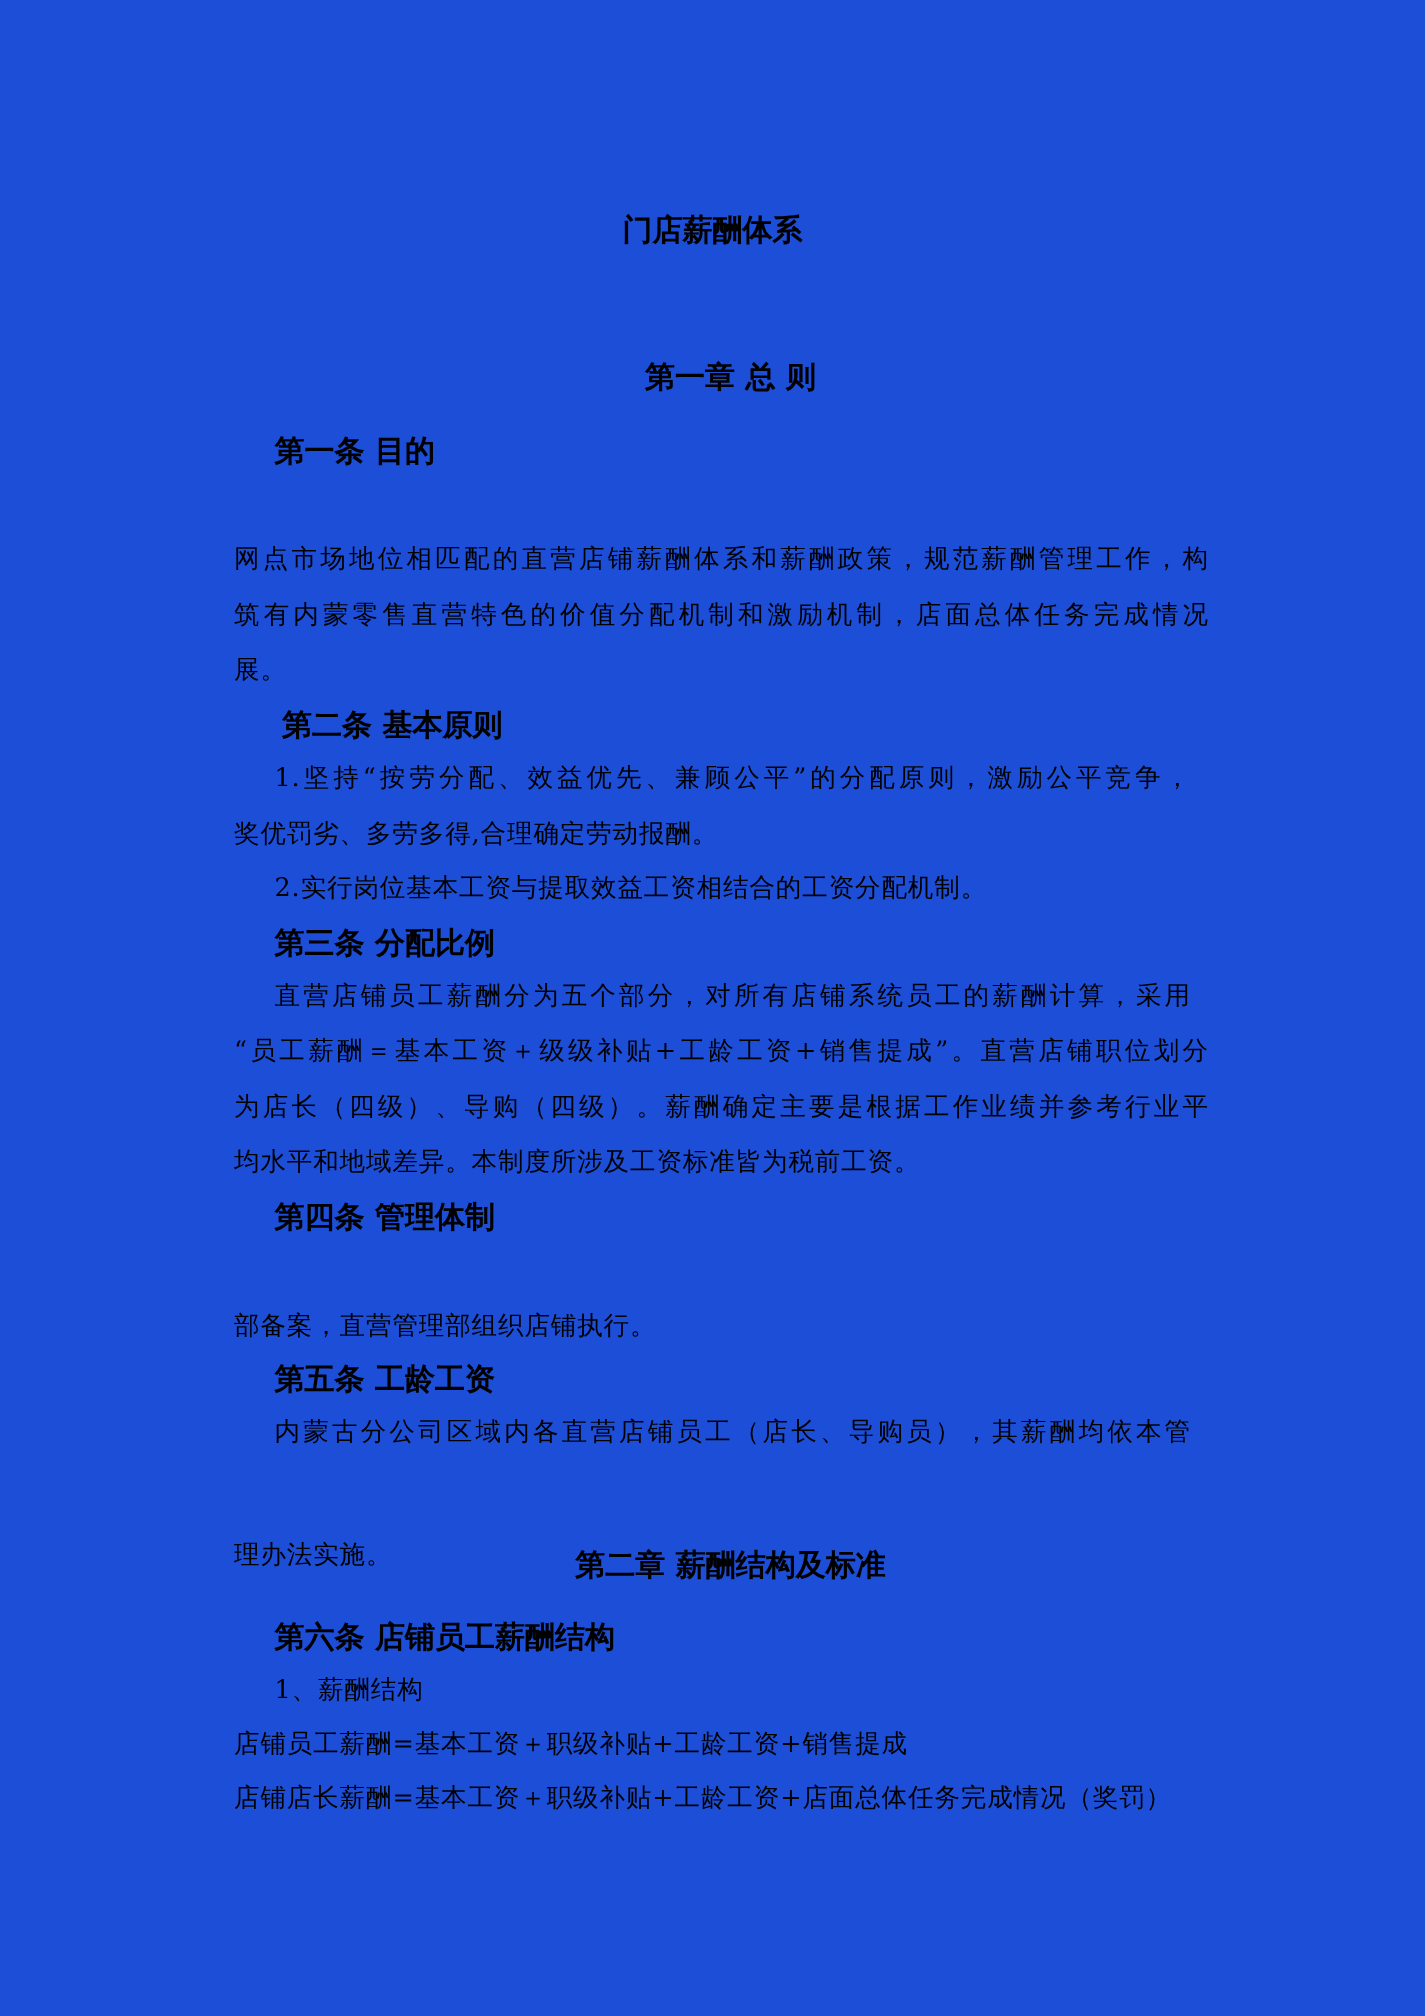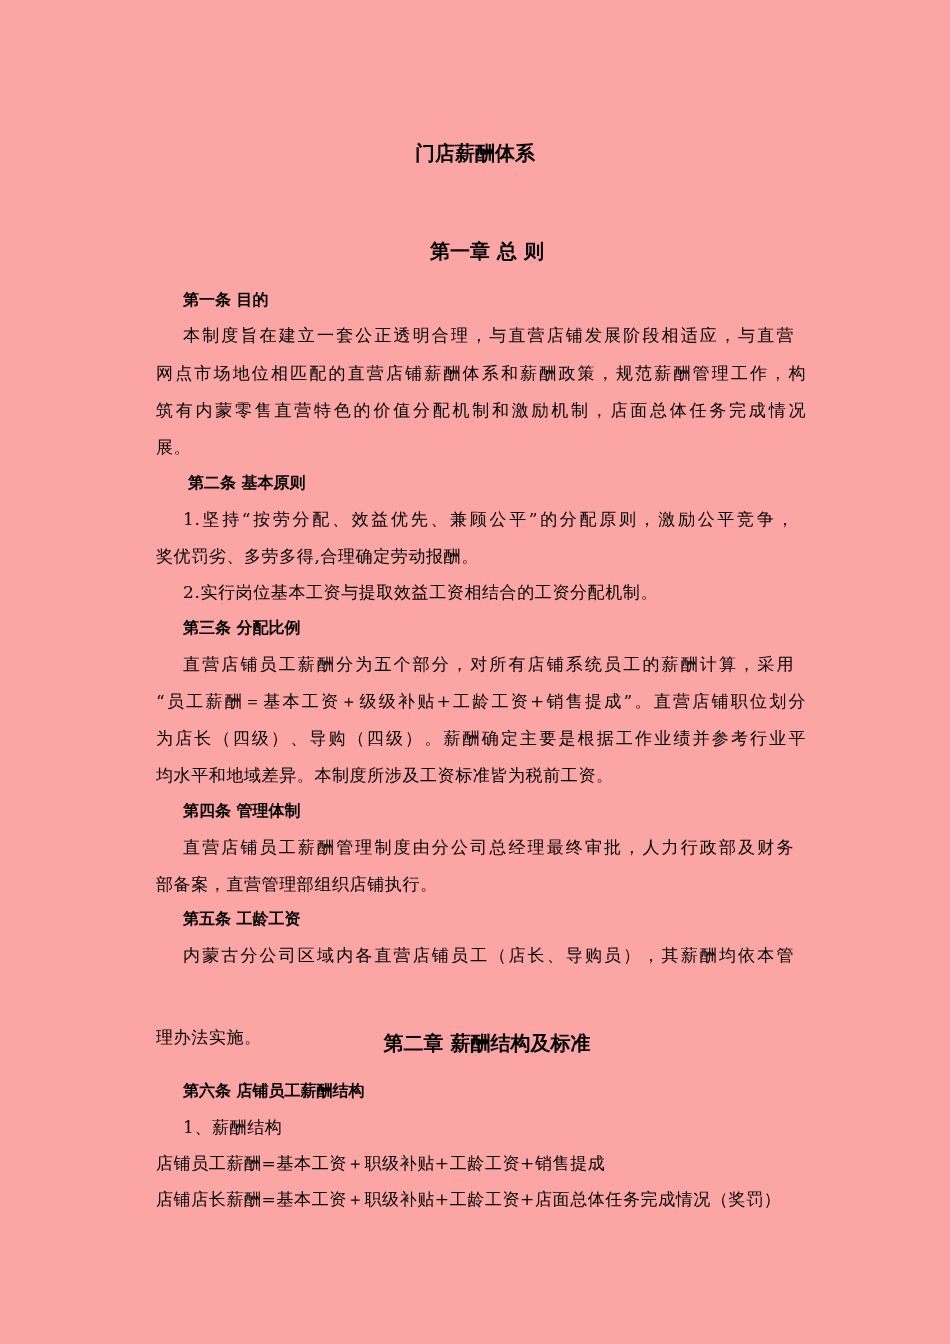--- a/index.html
+++ b/index.html
@@ -1,57 +1,55 @@
 <!DOCTYPE html>
 <html><head>
   <meta charset="utf-8">
   <style>
     html, body { margin: 0; padding: 0; background: #ffffff; }
     body { width: 950px; height: 1344px; position: relative; overflow: hidden;
            font-family: "DejaVu Serif", "Liberation Serif", serif; color: #000; }
-    .page { position: absolute; left: 0; top: 0; width: 950px; height: 1344px; background: #fca5a5; }
+    .page { position: absolute; left: 0; top: 0; width: 950px; height: 1344px; background: #1d4ed8; }
     .line { position: absolute; white-space: nowrap; font-size: 17px; line-height: 22px; letter-spacing: 0.6px; }
     .title { position: absolute; left: 0; width: 950px; text-align: center; font-weight: bold;
              font-family: "DejaVu Sans", "Liberation Sans", sans-serif; }
     .doc-title { font-size: 20px; top: 140px; }
     .chapter { font-size: 20px; padding-left: 12px; }
-    .article { position: absolute; font-weight: bold; font-size: 16px; line-height: 22px;
+    .article { position: absolute; font-weight: bold; font-size: 20px; line-height: 22px;
                font-family: "DejaVu Sans", "Liberation Sans", sans-serif; white-space: nowrap; }
     .justify { width: 650px; text-align: justify; text-align-last: justify; }
     .ind { left: 183px; }
     .full { left: 156px; }
   </style>
 </head>
 <body>
 
 <div class="page">
 
   <div class="title doc-title">门店薪酬体系</div>
 
   <div class="title chapter" style="top:238px;">第一章  总  则</div>
 
   <div class="article" style="left:183px; top:289px;">第一条  目的</div>
-  <div class="line ind" style="top:324px; width:611px; text-align:justify; text-align-last:justify;">本制度旨在建立一套公正透明合理，与直营店铺发展阶段相适应，与直营</div>
   <div class="line full justify" style="top:362px;">网点市场地位相匹配的直营店铺薪酬体系和薪酬政策，规范薪酬管理工作，构</div>
   <div class="line full justify" style="top:399px;">筑有内蒙零售直营特色的价值分配机制和激励机制，店面总体任务完成情况</div>
   <div class="line full" style="top:436px;">展。</div>
 
   <div class="article" style="left:188px; top:472px;">第二条  基本原则</div>
   <div class="line ind" style="top:508px; width:611px; text-align:justify; text-align-last:justify;">1.坚持“按劳分配、效益优先、兼顾公平”的分配原则，激励公平竞争，</div>
   <div class="line full" style="top:545px;">奖优罚劣、多劳多得,合理确定劳动报酬。</div>
   <div class="line ind" style="top:581px;">2.实行岗位基本工资与提取效益工资相结合的工资分配机制。</div>
 
   <div class="article" style="left:183px; top:617px;">第三条  分配比例</div>
   <div class="line ind" style="top:653px; width:611px; text-align:justify; text-align-last:justify;">直营店铺员工薪酬分为五个部分，对所有店铺系统员工的薪酬计算，采用</div>
   <div class="line full justify" style="top:690px;">“员工薪酬＝基本工资＋级级补贴+工龄工资+销售提成”。直营店铺职位划分</div>
   <div class="line full justify" style="top:727px;">为店长（四级）、导购（四级）。薪酬确定主要是根据工作业绩并参考行业平</div>
   <div class="line full" style="top:764px;">均水平和地域差异。本制度所涉及工资标准皆为税前工资。</div>
 
   <div class="article" style="left:183px; top:800px;">第四条  管理体制</div>
-  <div class="line ind" style="top:836px; width:611px; text-align:justify; text-align-last:justify;">直营店铺员工薪酬管理制度由分公司总经理最终审批，人力行政部及财务</div>
   <div class="line full" style="top:873px;">部备案，直营管理部组织店铺执行。</div>
 
   <div class="article" style="left:183px; top:908px;">第五条  工龄工资</div>
   <div class="line ind" style="top:944px; width:611px; text-align:justify; text-align-last:justify;">内蒙古分公司区域内各直营店铺员工（店长、导购员），其薪酬均依本管</div>
   <div class="line full" style="top:982px;margin-top:44px;">理办法实施。</div>
 
   <div class="title chapter" style="top:1030px;">第二章  薪酬结构及标准</div>
 
   <div class="article" style="left:183px; top:1080px;">第六条  店铺员工薪酬结构</div>
   <div class="line ind" style="top:1116px;">1、薪酬结构</div>

